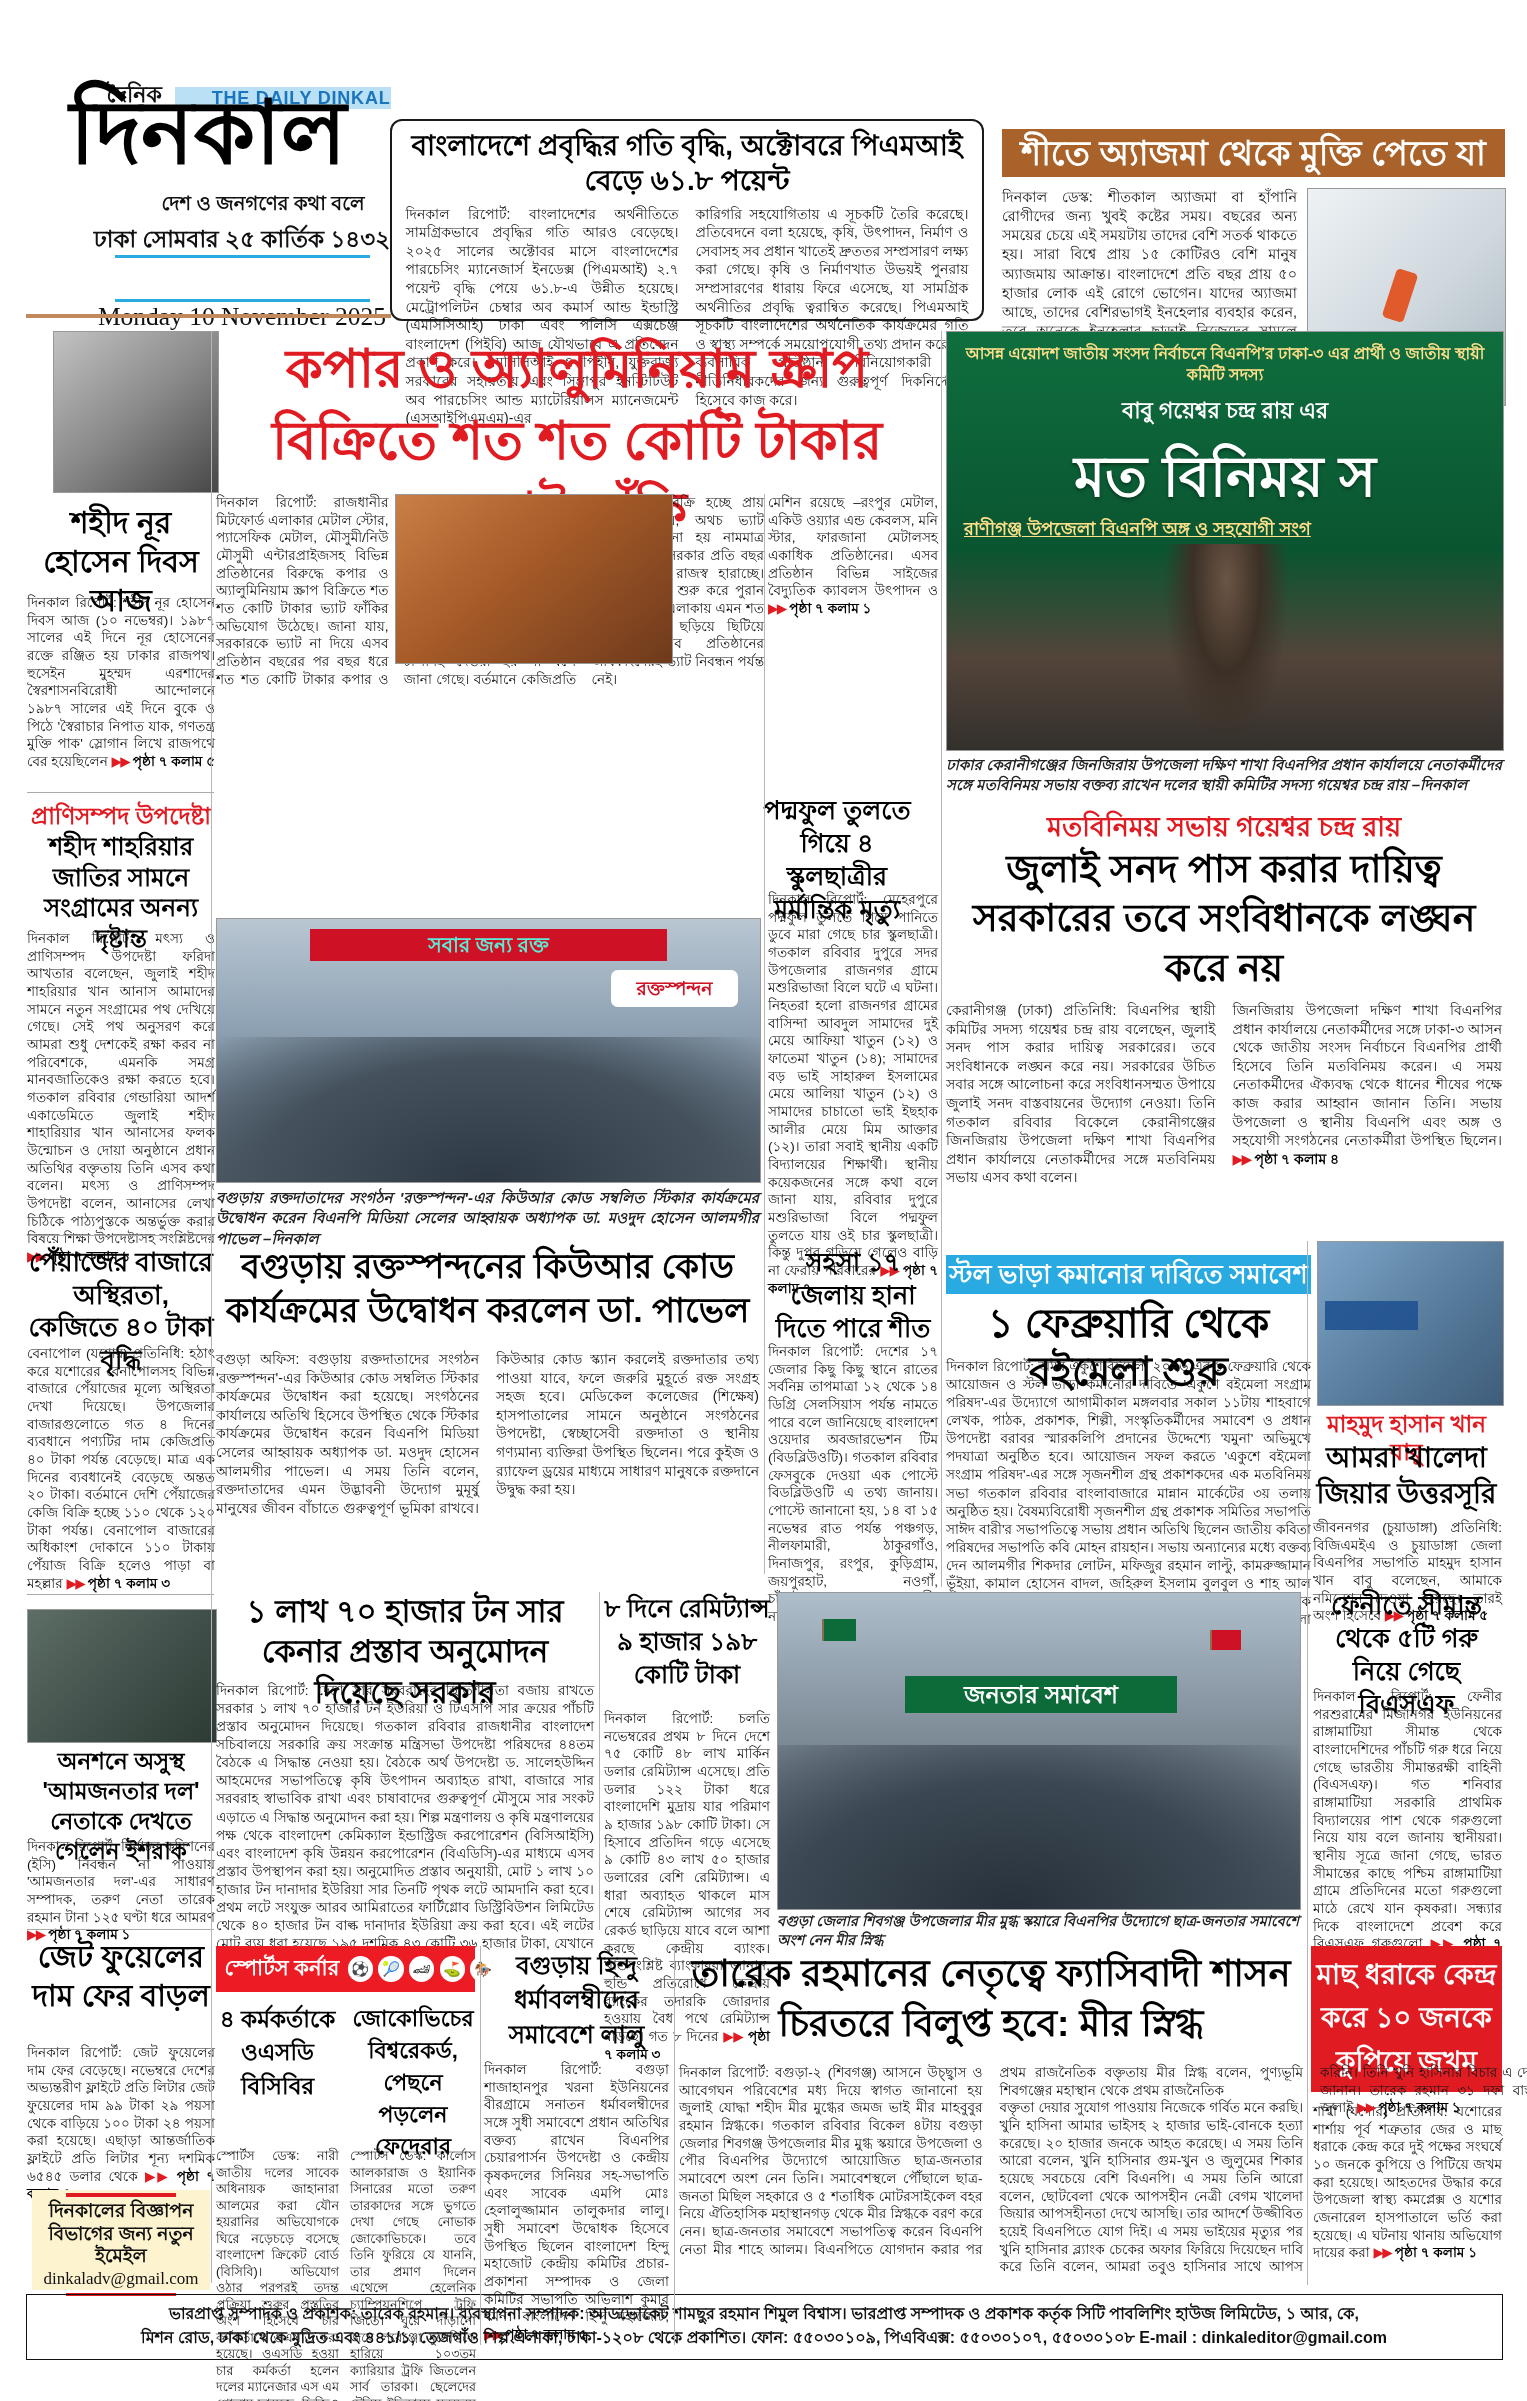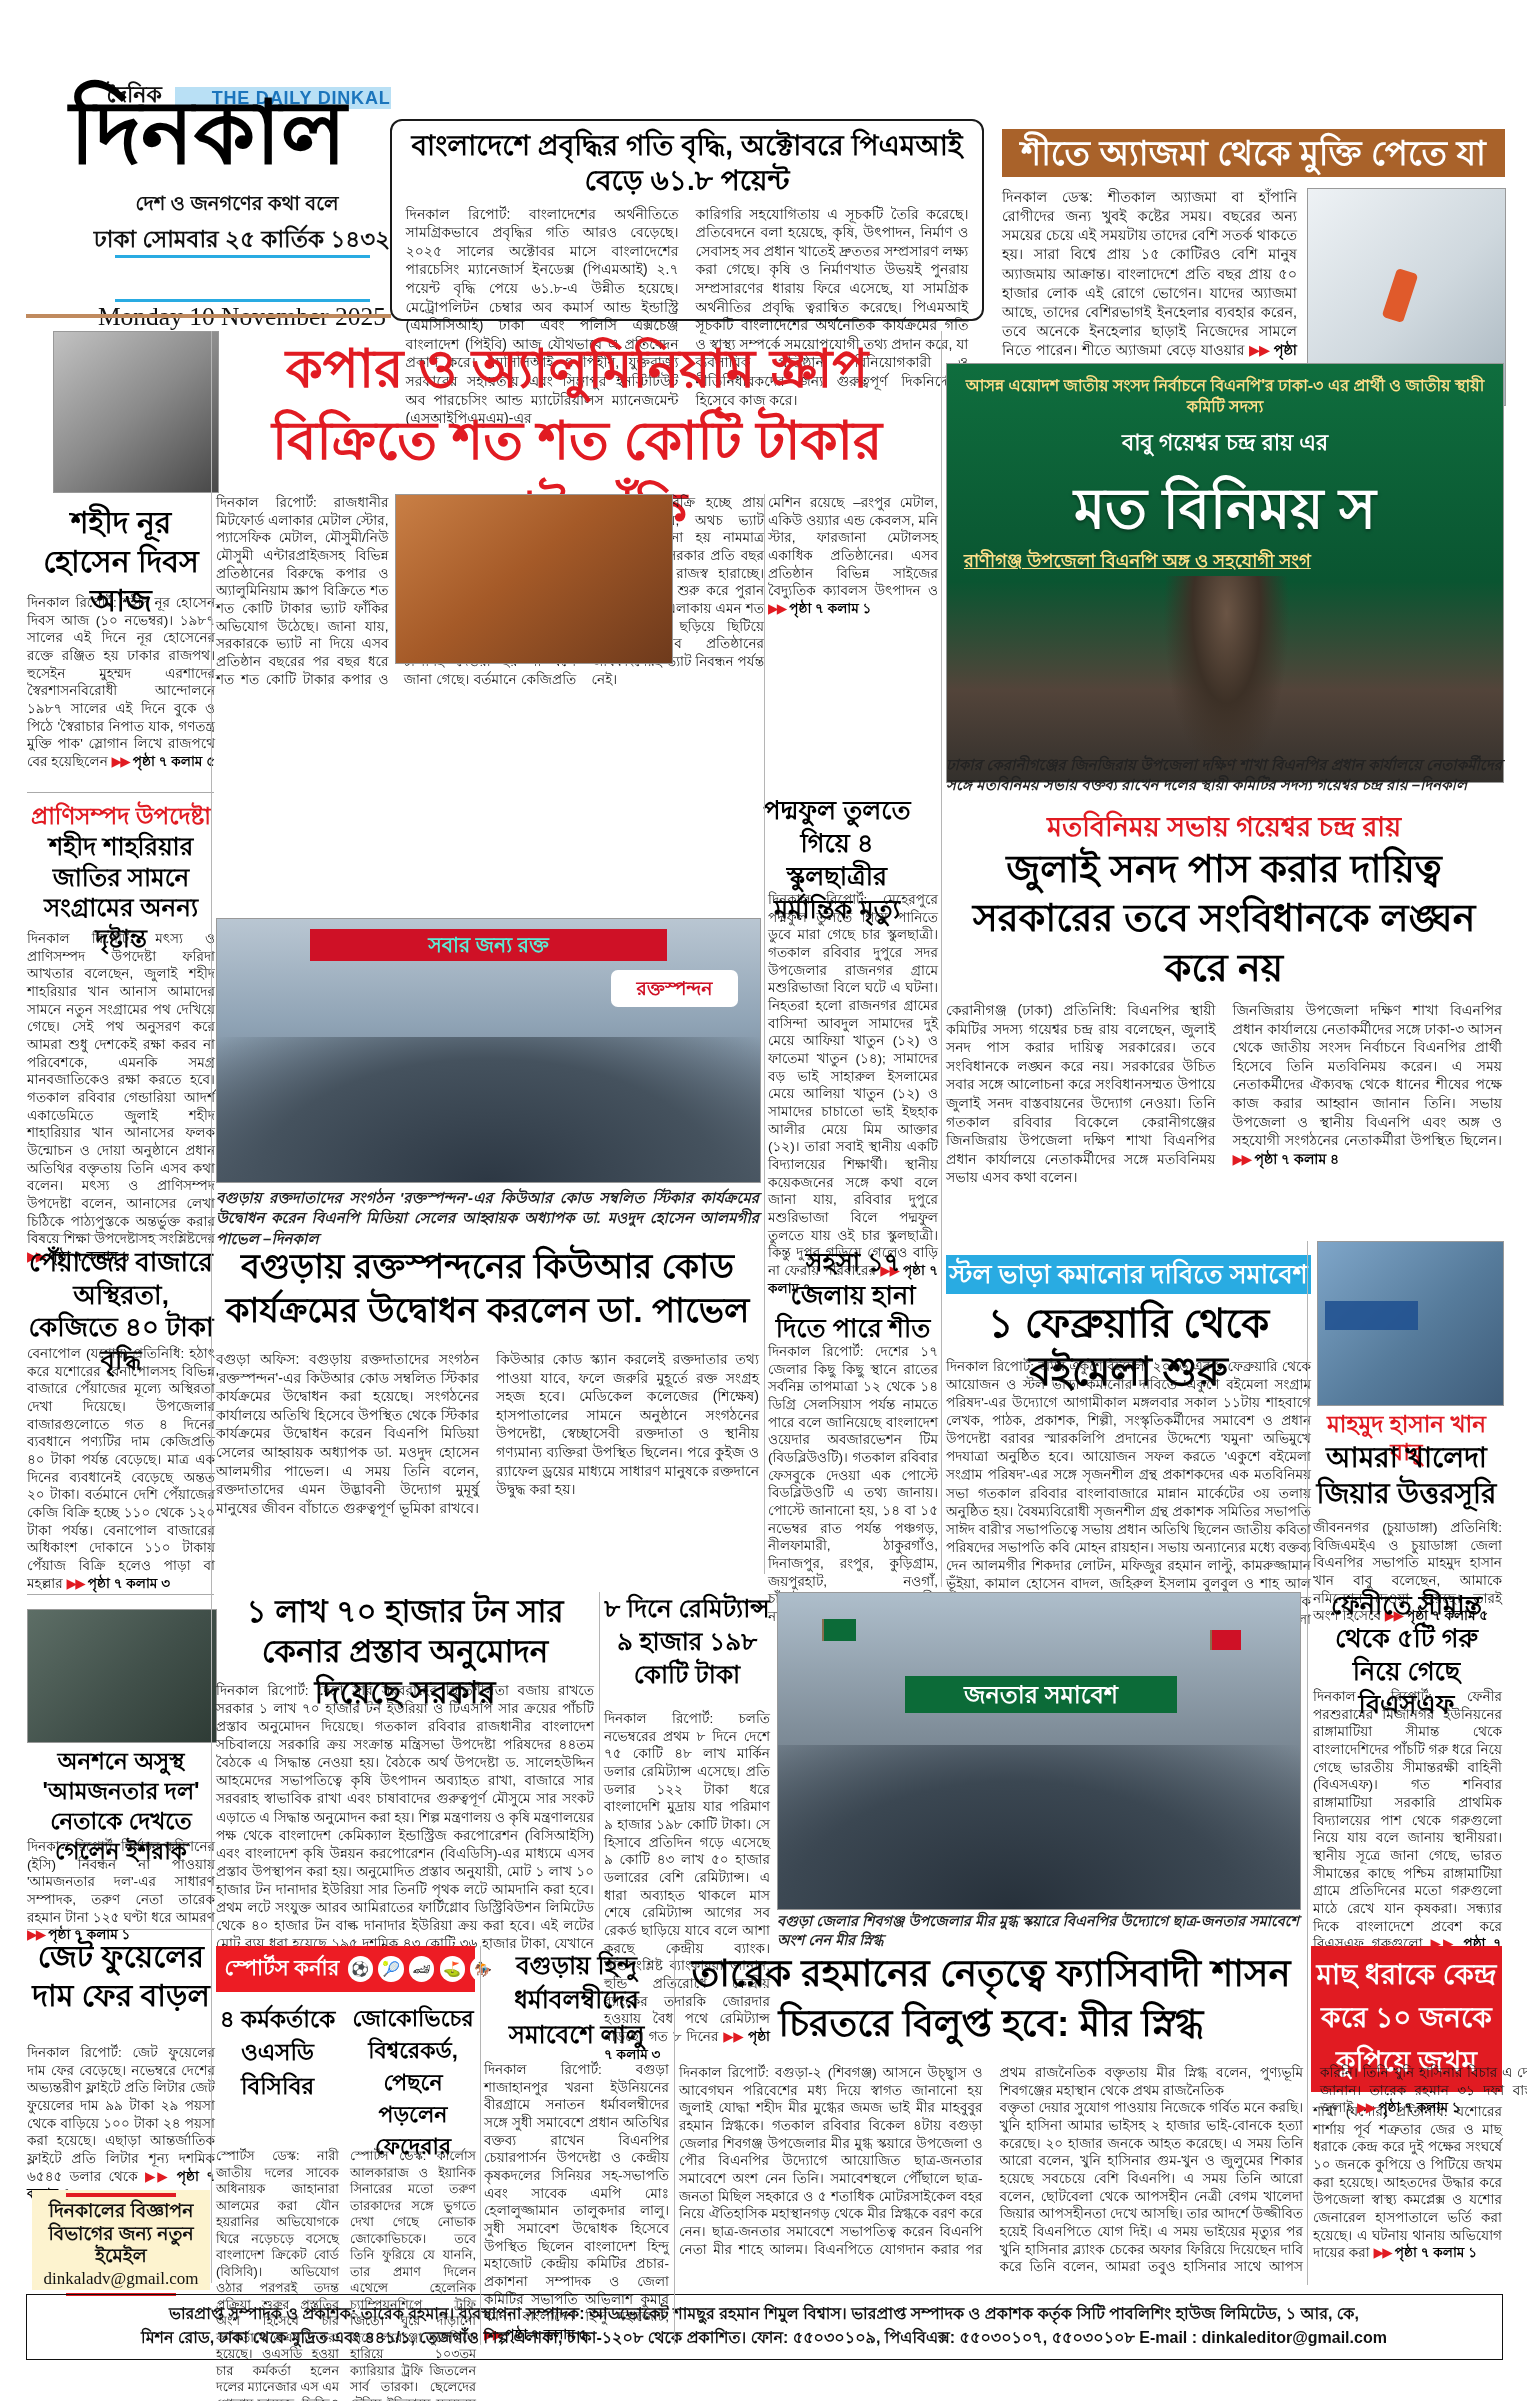--- a/index.html
+++ b/index.html
@@ -26,21 +26,21 @@
 </head>
 <body>
 
 <div id="page">
 
   <div class="abs" style="left:25.5px;top:72px;width:365px;height:246px;">
     <div class="abs" style="left:149px;top:15.3px;width:216px;height:22px;background:#b9e0f5;"></div>
     <div class="abs" style="left:81px;top:5.1px;font-size:22px;font-weight:bold;">দৈনিক</div>
     <div class="abs" style="left:153px;top:16px;width:212px;text-align:right;font-size:18px;font-weight:bold;color:#1b75bc;letter-spacing:0.8px;">THE DAILY DINKAL</div>
     <div class="abs" style="left:0px;top:15.3px;width:365px;text-align:center;font-size:88px;font-weight:900;line-height:1.05;color:#000;">দিনকাল</div>
-    <div class="abs" style="left:110px;top:117px;width:255px;text-align:left;font-size:19.5px;font-weight:bold;">দেশ ও জনগণের কথা বলে</div>
+    <div class="abs" style="left:110px;top:117px;width:255px;text-align:center;font-size:19.5px;font-weight:bold;">দেশ ও জনগণের কথা বলে</div>
     <div class="abs" style="left:68px;top:149px;width:297px;text-align:center;font-size:23px;font-weight:bold;">ঢাকা সোমবার ২৫ কার্তিক ১৪৩২</div>
     <div class="abs" style="left:89px;top:183px;width:255px;height:3.4px;background:#29abe2;"></div>
     <div class="abs serif" style="left:68px;top:190px;width:297px;text-align:center;font-size:25.5px;">Monday 10 November 2025</div>
     <div class="abs" style="left:89px;top:227px;width:255px;height:3.4px;background:#29abe2;"></div>
   </div>
   <div class="abs" style="left:25.5px;top:314px;width:365px;height:4.2px;background:#c08a5e;"></div>
 
   <div class="abs boxed" style="left:390px;top:119px;width:594px;height:202px;padding:6.8px 13.6px;box-sizing:border-box;">
     <div class="headline" style="font-size:28px;margin:1.7px 0 6.8px 0;">বাংলাদেশে প্রবৃদ্ধির গতি বৃদ্ধি, অক্টোবরে পিএমআই বেড়ে ৬১.৮ পয়েন্ট</div>
     <div class="cols2">
@@ -105,21 +105,21 @@
     <span class="cont"> <span class="arrow">▶▶</span> <span>পৃষ্ঠা ৭ কলাম ৫</span></span>
   </div>
 
   <div class="abs" style="left:32px;top:2190px;width:178px;height:100px;background:#fdf3cf;text-align:center;padding-top:1.7px;box-sizing:border-box;">
     <div style="width:110px;height:3.4px;background:#e11b22;margin:1.7px auto 3.4px auto;"></div>
     <div style="font-size:18.7px;font-weight:bold;line-height:1.2;">দিনকালের বিজ্ঞাপন বিভাগের জন্য নতুন ইমেইল</div>
     <div class="serif" style="font-size:17px;margin-top:1.7px;">dinkaladv@gmail.com</div>
     <div style="width:110px;height:3.4px;background:#e11b22;margin:3.4px auto 0 auto;"></div>
   </div>
 
-  <div class="ph" style="left:946px;top:331px;width:556px;height:418px;background:linear-gradient(180deg,#0f6e3e 0%,#0a5531 52%,#53443a 78%,#33302c 100%);margin-top:32px;">
+  <div class="ph" style="left:946px;top:331px;width:556px;height:418px;background:linear-gradient(180deg,#0f6e3e 0%,#0a5531 52%,#53443a 78%,#33302c 100%);">
     <div style="position:absolute;left:17px;top:12px;width:522px;text-align:center;color:#ffe08a;font-size:16px;font-weight:bold;line-height:1.3;">আসন্ন এয়োদশ জাতীয় সংসদ নির্বাচনে বিএনপি'র ঢাকা-৩ এর প্রার্থী ও জাতীয় স্থায়ী কমিটি সদস্য</div>
     <div style="position:absolute;left:17px;top:61px;width:522px;text-align:center;color:#fff;font-size:22px;font-weight:bold;">বাবু গয়েশ্বর চন্দ্র রায় এর</div>
     <div style="position:absolute;left:17px;top:102px;width:522px;text-align:center;color:#fff;font-size:56px;font-weight:900;text-shadow:0 1.7px 3.4px rgba(0,0,0,.4);">মত বিনিময় স</div>
     <div style="position:absolute;left:17px;top:183px;width:522px;color:#ffe08a;font-size:18px;font-weight:bold;text-decoration:underline;">রাণীগঞ্জ উপজেলা বিএনপি অঙ্গ ও সহযোগী সংগ</div>
     <div style="position:absolute;left:216px;top:212px;width:127px;height:205px;background:radial-gradient(ellipse at 50% 18%,#6b5545 0%,#3c3026 38%,rgba(0,0,0,0) 70%);"></div>
   </div>
   <div class="abs caption" style="left:946px;top:755px;width:556px;height:49px;">ঢাকার কেরানীগঞ্জের জিনজিরায় উপজেলা দক্ষিণ শাখা বিএনপির প্রধান কার্যালয়ে নেতাকর্মীদের সঙ্গে মতবিনিময় সভায় বক্তব্য রাখেন দলের স্থায়ী কমিটির সদস্য গয়েশ্বর চন্দ্র রায়   –দিনকাল</div>
   <div class="abs kicker-red" style="left:946px;top:811px;width:556px;font-size:27px;">মতবিনিময় সভায় গয়েশ্বর চন্দ্র রায়</div>
   <div class="abs headline" style="left:946px;top:845px;width:556px;font-size:38px;line-height:1.3;">জুলাই সনদ পাস করার দায়িত্ব সরকারের তবে সংবিধানকে লঙ্ঘন করে নয়</div>
   <div class="abs cols2" style="left:946px;top:961px;width:556px;height:255px;margin-top:40px;">

